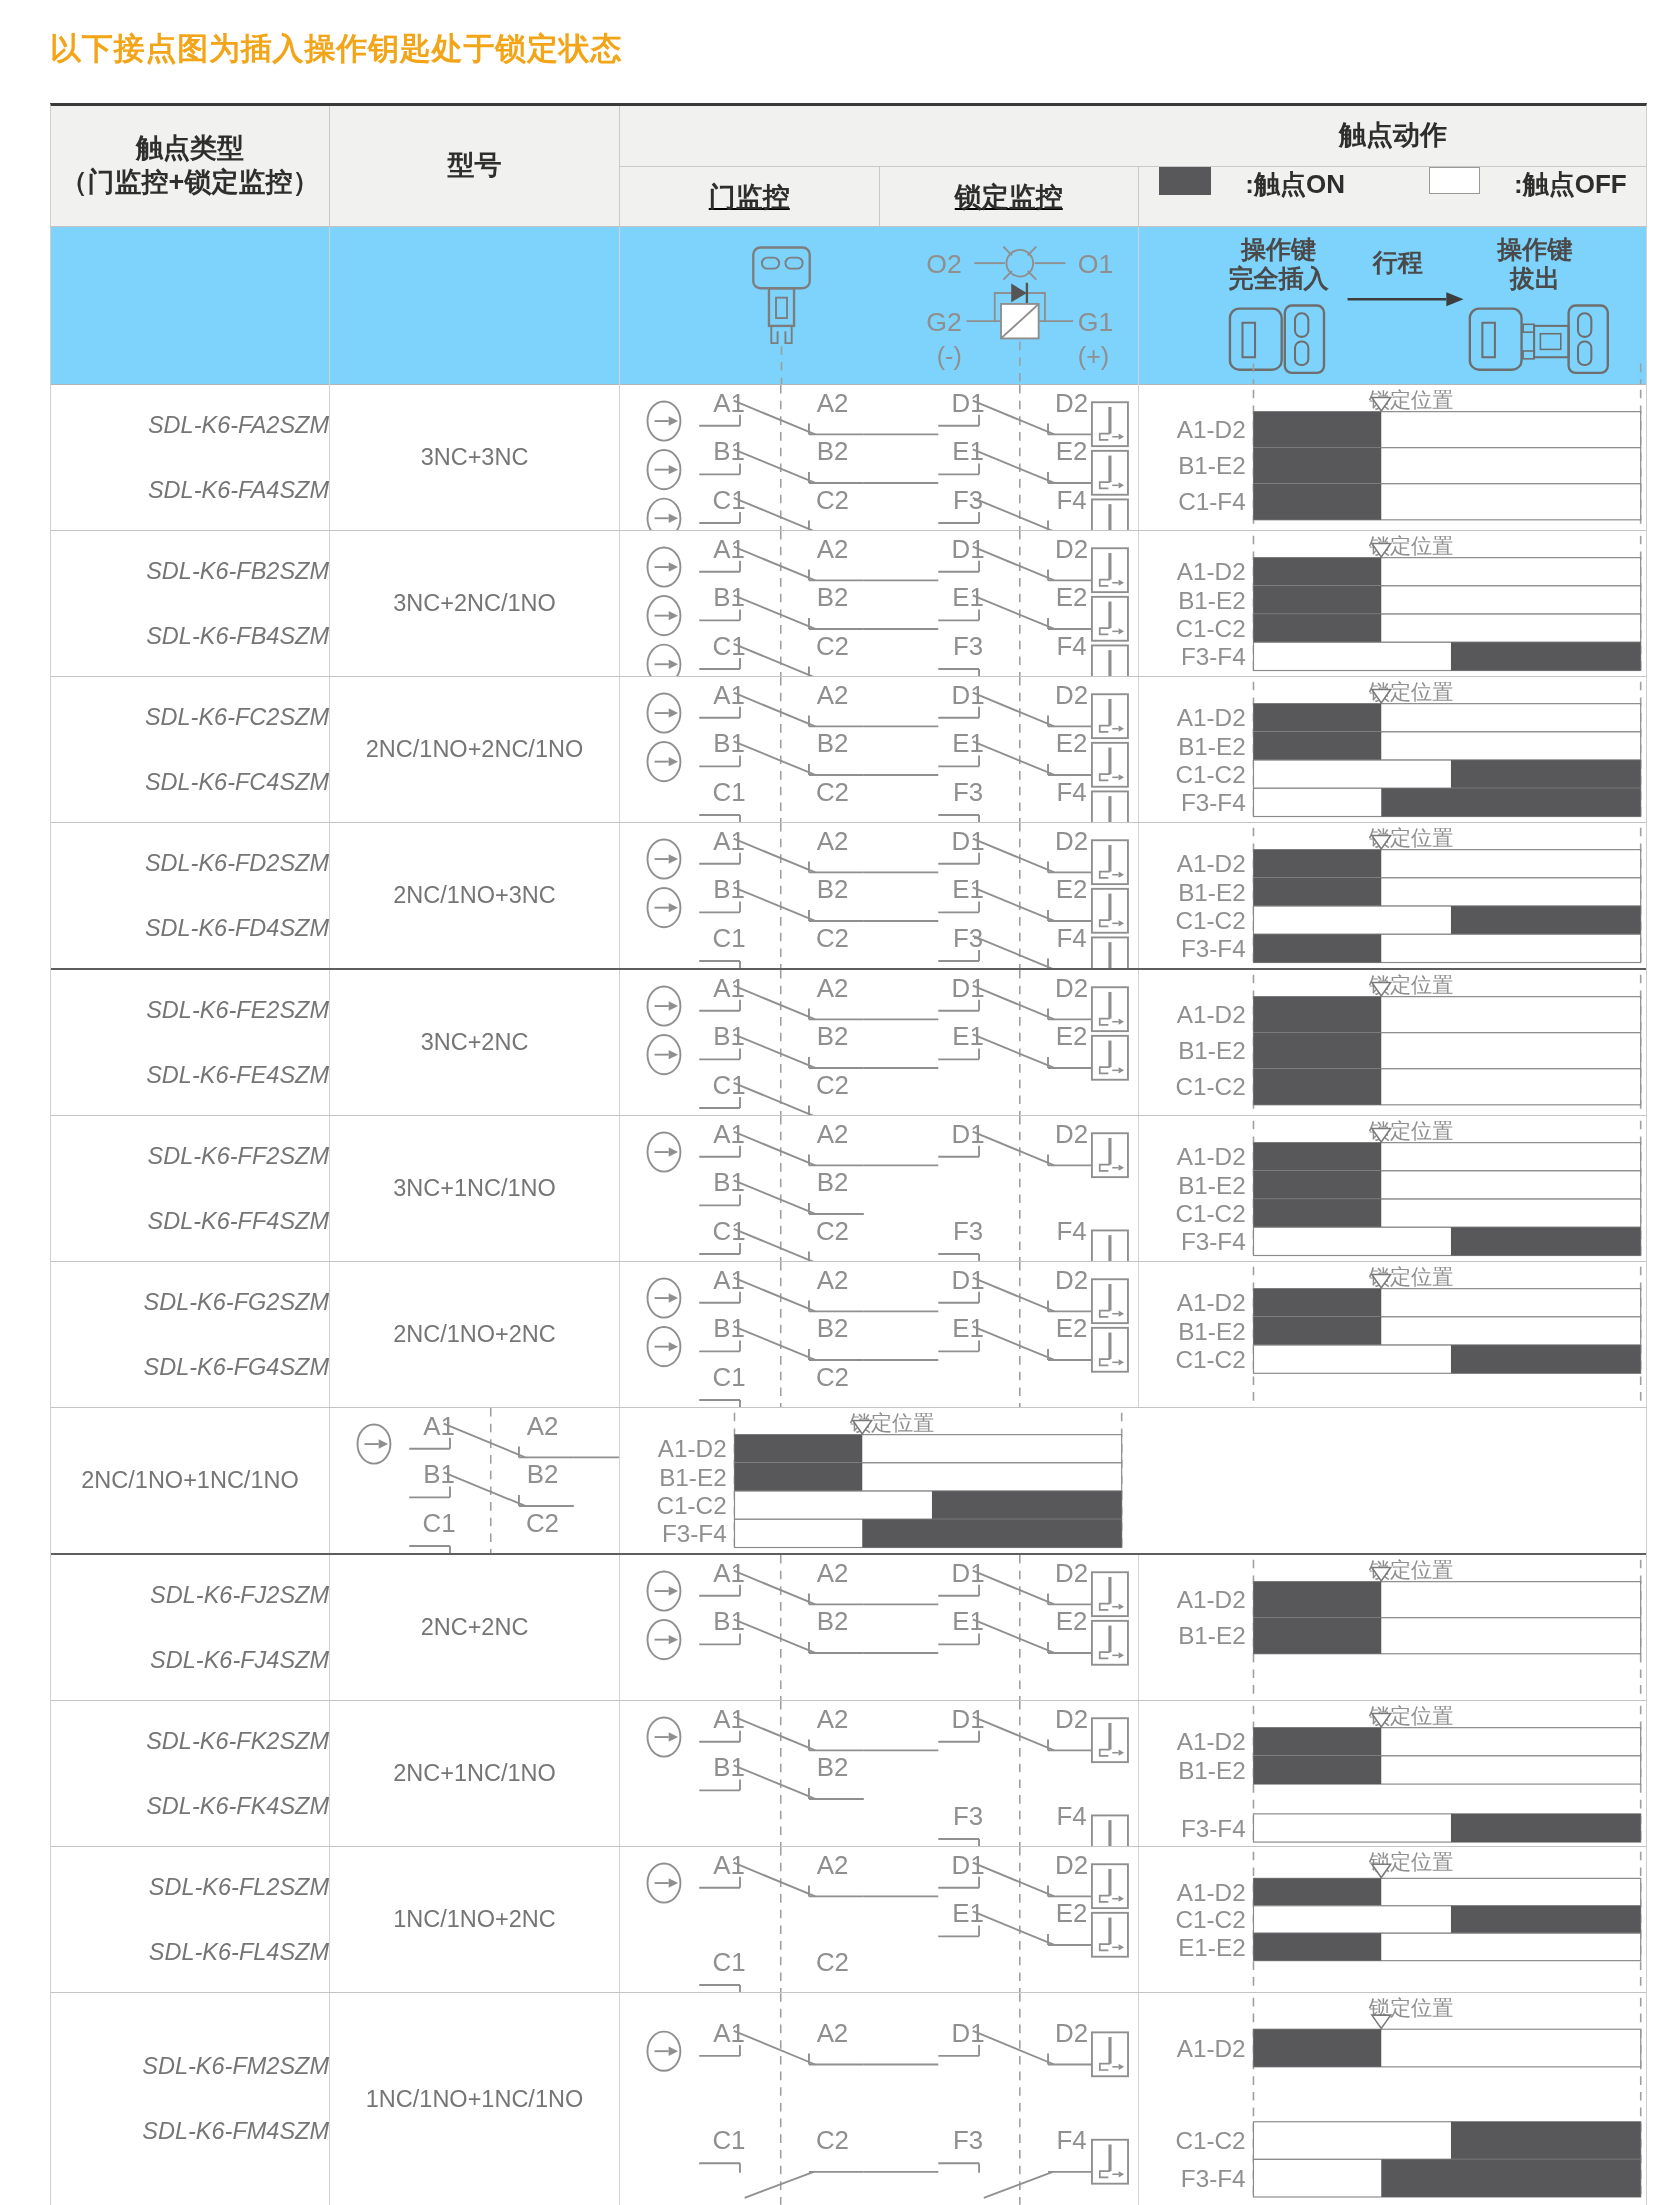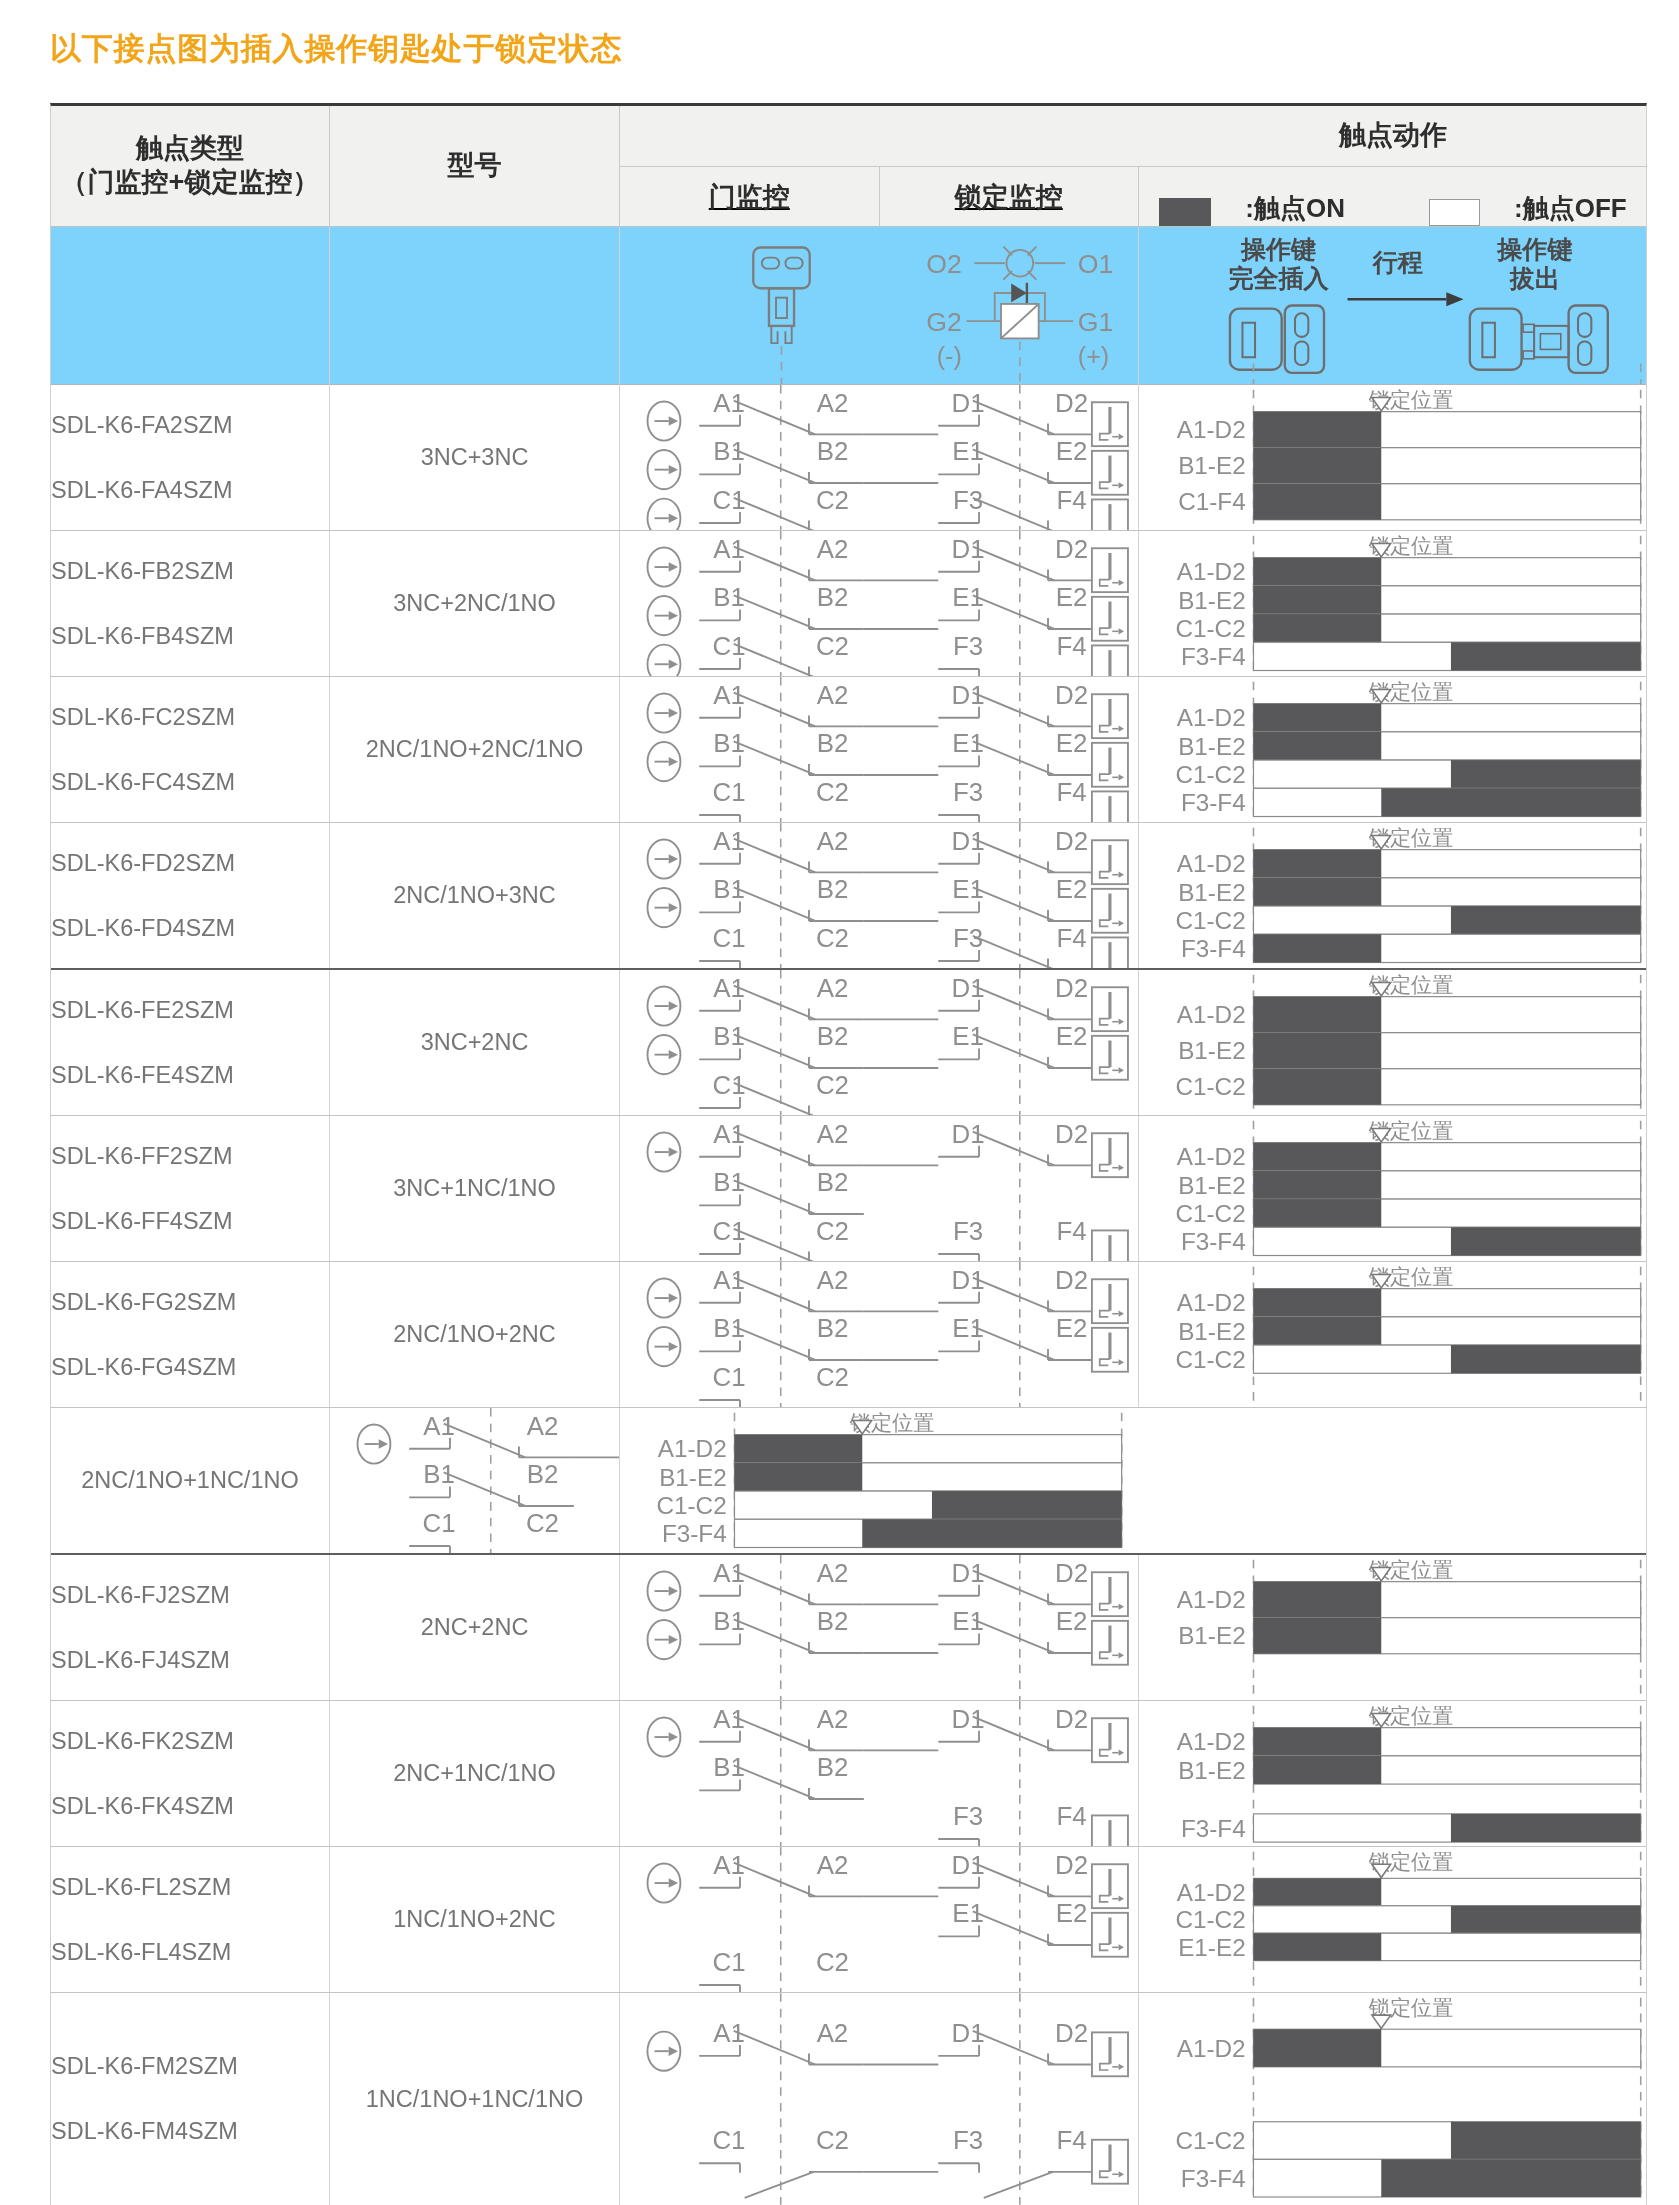--- a/index.html
+++ b/index.html
@@ -10,33 +10,33 @@
          border-left:0.8px solid #cfcfcf;border-right:0.8px solid #cfcfcf;}
   .hdr{display:grid;grid-template-columns:279px 290px 519px 508px;grid-template-rows:60px 60px;
        background:#F1F1EF;border-bottom:0.8px solid #c2c2c2;}
   .hcell{display:flex;align-items:center;justify-content:center;font-size:27px;font-weight:bold;
          color:#2e2e2e;border-right:0.8px solid #c9c9c9;text-align:center;line-height:1.25;}
   .hcell:last-child{border-right:none;}
   .span2{grid-row:1/3;flex-direction:column;}
   .subsplit{display:flex;align-items:stretch;border-top:0.8px solid #c9c9c9;border-right:0.8px solid #c9c9c9;text-decoration:underline;}
   .subsplit>div{flex:1;display:flex;align-items:center;justify-content:center;font-size:27px;font-weight:bold;color:#2e2e2e;}
   .subsplit>div:first-child{border-right:0.8px solid #c9c9c9;}
-  .legend{display:flex;align-items:flex-end;justify-content:center;gap:34px;border-top:0.8px solid #c9c9c9;}
+  .legend{display:flex;align-items:flex-start;justify-content:center;gap:34px;border-top:0.8px solid #c9c9c9;}
   .legend .lbl{font-size:26px;font-weight:bold;color:#2e2e2e;}
   .sw-on{width:52px;height:28px;background:#58585A;}
   .sw-off{width:49px;height:25px;background:#fff;border:1.6px solid #9a9a9a;margin-left:50px;}
   .picto{display:grid;grid-template-columns:279px 290px 519px 508px;height:157px;background:#7dd3fc;
          border-bottom:1.6px solid #b5b5b5;text-decoration:underline;}
   .pcell{border-right:0.8px solid #d3d3d3;}
   .pcell:last-child{border-right:none;}
   .row{display:grid;grid-template-columns:279px 290px 519px 508px;background:#fff;}
   .row + .row{border-top:1.6px solid #c4c4c4;}
   .row.heavy{border-top:2.4px solid #5e5e5e !important;}
-  .mcell{display:flex;flex-direction:column;align-items:flex-start;justify-content:center;gap:38px;
-         font-size:23.5px;color:#757575;border-right:0.8px solid #d3d3d3;}
+  .mcell{display:flex;flex-direction:column;align-items:flex-end;justify-content:center;gap:38px;
+         font-size:23.5px;color:#757575;border-right:0.8px solid #d3d3d3;font-style:italic;}
   .tcell{display:flex;align-items:center;justify-content:center;font-size:23.5px;color:#757575;
          border-right:0.8px solid #d3d3d3;text-align:center;}
   .wcell{border-right:0.8px solid #d3d3d3;overflow:hidden;}
   .acell{overflow:hidden;}
   svg text{font-family:"Liberation Sans","DejaVu Sans",sans-serif;}
   .ol{fill:none;stroke:#7d7d7d;stroke-width:3;}
   .ol2{fill:none;stroke:#7d7d7d;stroke-width:2.4;}
   .ln{fill:none;stroke:#8f8f8f;stroke-width:2.4;}
   .olw{fill:#fff;stroke:#8f8f8f;stroke-width:2.4;}
   .dash{stroke:#9e9e9e;stroke-width:2;stroke-dasharray:11 9;fill:none;}

